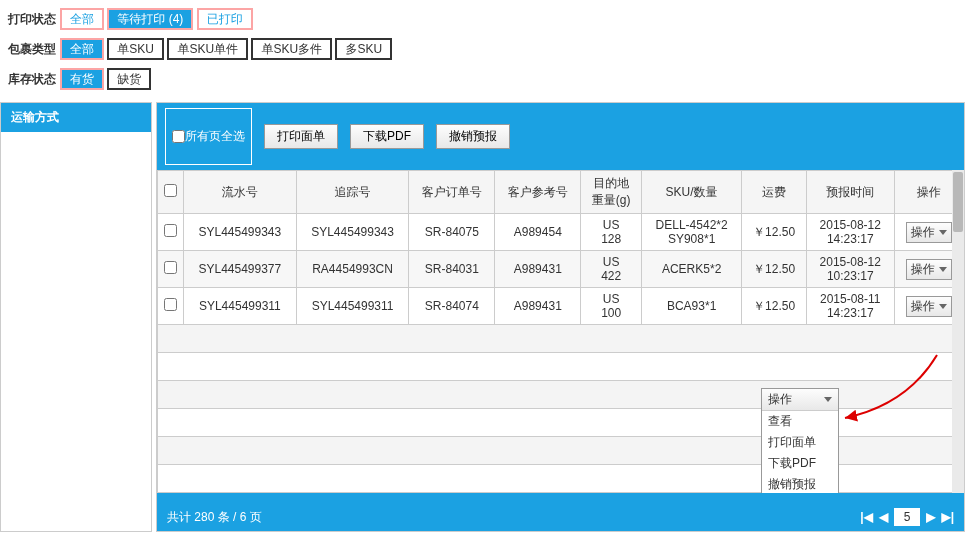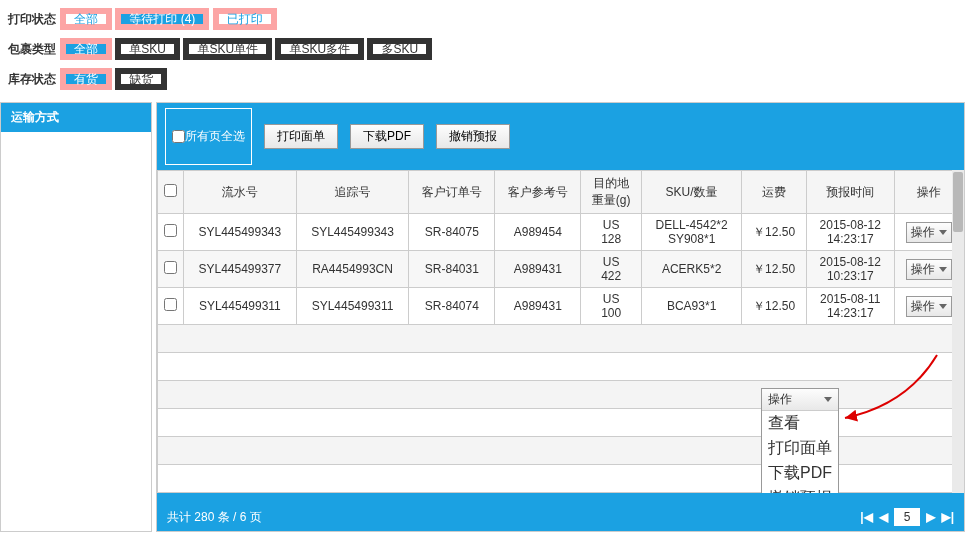--- a/index.html
+++ b/index.html
@@ -1,20 +1,20 @@
 <!DOCTYPE html>
 <html><head>
 <meta charset="utf-8">
 <style>
 * { box-sizing: border-box; margin: 0; padding: 0; }
 body { font-family: "Microsoft YaHei", Arial, sans-serif; font-size: 12px; color: #333; background: #fff; width: 965px; }
 .filters { padding: 8px 8px 4px 8px; }
 .filter-row { display: flex; align-items: center; margin-bottom: 8px; }
 .filter-label { font-weight: bold; margin-right: 4px; }
-.tag { display: inline-flex; align-items: center; height: 22px; padding: 0 8px; border: 6px solid #fca5a5; background: #fff; color: #1ba1e2; cursor: pointer; }
+.tag { display: inline-flex; align-items: center; height: 22px; padding: 0 8px; border: 2px solid #fca5a5; background: #fff; color: #1ba1e2; cursor: pointer; }
 .tag.plain { border-color: #333; color: #333; }
 .tag.active { background: #1ba1e2; color: #fff; }
 .main { display: flex; }
 .sidebar { width: 152px; border: 1px solid #ccc; }
 .sidebar-header { background: #1ba1e2; color: #fff; font-weight: bold; padding: 6px 10px; }
 .sidebar-item { padding: 7px 10px; cursor: pointer; }
 .sidebar-item.selected { background: #c7e7f7; }
 .content { flex: 1; border: 1px solid #ccc; margin-left: 4px; position: relative; display: flex; flex-direction: column; }
 .toolbar { background: #1ba1e2; padding: 5px 8px; display: flex; align-items: center; gap: 12px; }
 .select-all { display: flex; align-items: center; color: #fff; border: 1px solid #fff; padding: 19px 6px; cursor: pointer; }
@@ -32,21 +32,21 @@
 .op-btn .arrow { width: 0; height: 0; border-left: 4px solid transparent; border-right: 4px solid transparent; border-top: 5px solid #666; display: inline-block; margin-left: 2px; }
 .empty-row td { height: 28px; background: #fff; }
 .empty-row:nth-child(even) td { background: #f4f4f4; }
 .pager { background: #1ba1e2; color: #fff; padding: 5px 10px; display: flex; align-items: center; justify-content: space-between; font-size: 12px; gap: 12px; }
 .pager-right { display: flex; align-items: center; gap: 6px; }
 .pager-icon { cursor: pointer; font-weight: bold; }
 .pager-input { width: 26px; height: 18px; text-align: center; border: 1px solid #fff; background: #fff; color: #333; font-size: 12px; }
 .dropdown { position: absolute; top: 218px; left: 604px; width: 78px; border: 1px solid #999; background: #fff; z-index: 10; }
 .dropdown-header { background: linear-gradient(#fdfdfd,#e8e8e8); padding: 2px 6px; display: flex; justify-content: space-between; align-items: center; cursor: pointer; border-bottom: 1px solid #ccc; }
 .dropdown-header .arrow { width: 0; height: 0; border-left: 4px solid transparent; border-right: 4px solid transparent; border-top: 5px solid #666; }
-.dropdown-item { padding: 2px 6px; cursor: pointer; text-align: left; font-size: 16px; }
+.dropdown-item { padding: 2px 6px; cursor: pointer; text-align: left; font-size: 12px; }
 .arrow-svg { position: absolute; top: 180px; left: 680px; pointer-events: none; z-index: 9; }
 .vscroll { position: absolute; right: 0; top: 0; bottom: 0; width: 12px; background: #eaeaea; }
 .vscroll-thumb { position: absolute; left: 1px; right: 1px; top: 2px; height: 60px; background: #b8b8b8; border-radius: 2px; }
 .hscroll-track { height: 10px; background: #1ba1e2; }
 </style>
 </head>
 <body>
 
 <div class="filters">
   <div class="filter-row">

